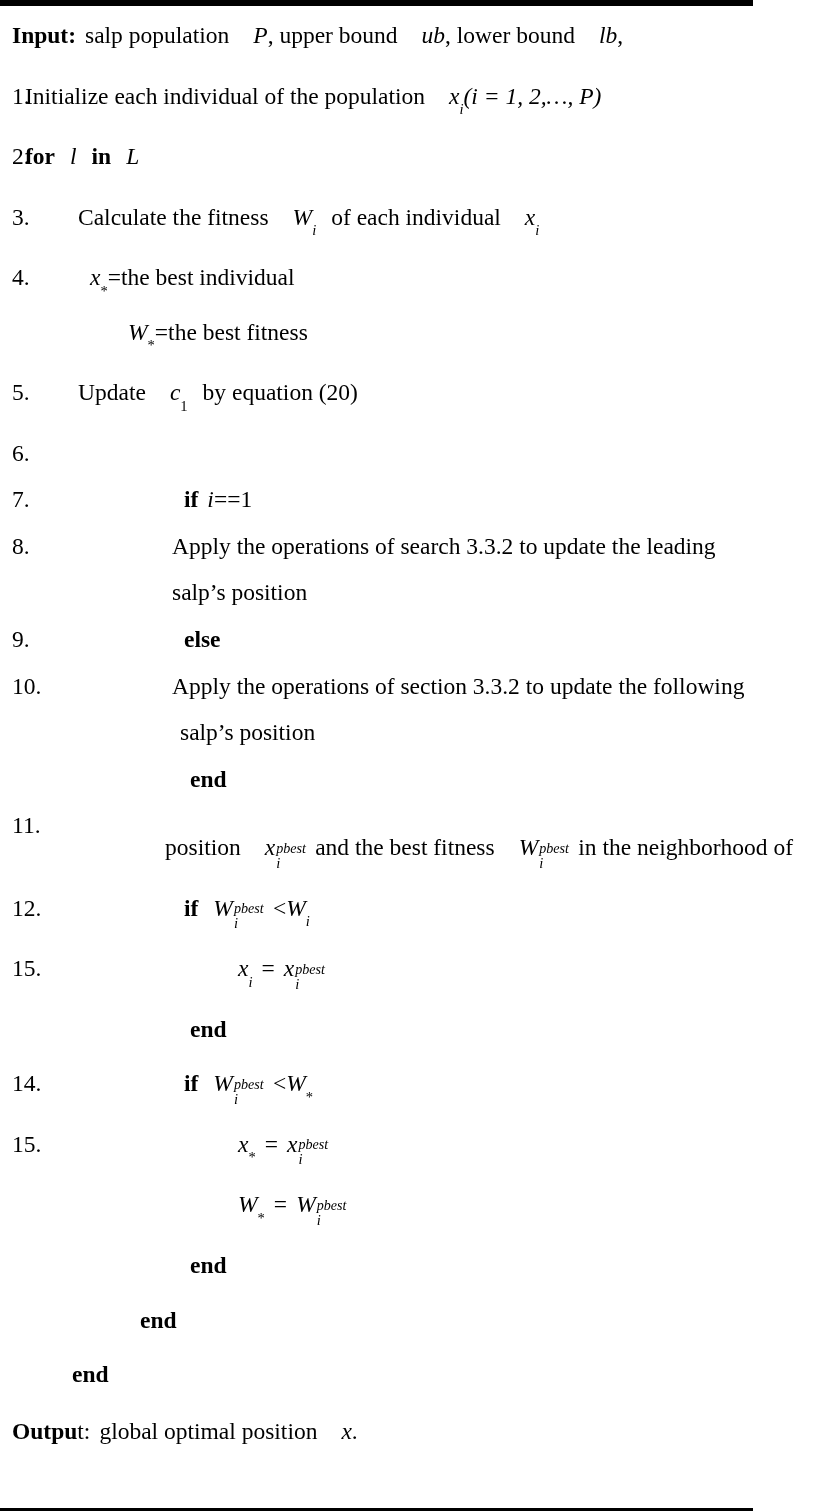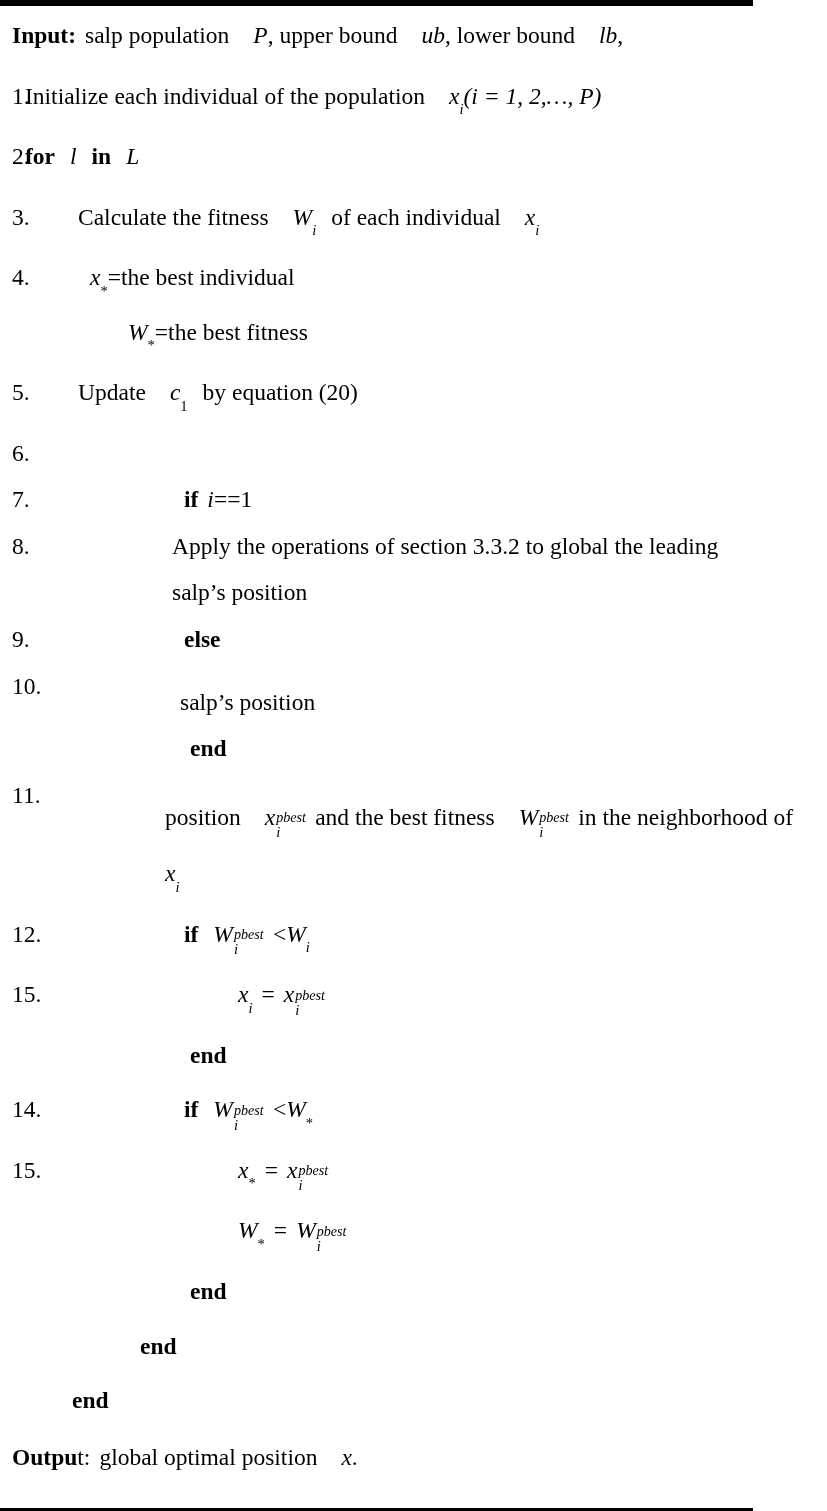--- a/index.html
+++ b/index.html
@@ -155,47 +155,47 @@
   </div>
 
   <div class="line gap-sm">
     <div class="num">7.</div>
     <div class="body-txt i5"><span class="kw">if</span><span class="nbsp-s"></span><span class="mi">i</span><span>==</span><span>1</span></div>
   </div>
 
   <div class="line gap-sm">
     <div class="num">8.</div>
     <div class="body-txt" style="margin-left:94px;">
-      <div class="just">Apply the operations of section 3.3.2 to global the leading</div>
+      <div class="just">Apply the operations of search 3.3.2 to update the leading</div>
       <div style="margin-top:16px;">salp’s position</div>
     </div>
   </div>
 
   <div class="line gap-sm">
     <div class="num">9.</div>
     <div class="body-txt i5"><span class="kw">else</span></div>
   </div>
 
   <div class="line gap-sm">
     <div class="num">10.</div>
     <div class="body-txt" style="margin-left:94px;">
+      <div class="just">Apply the operations of section 3.3.2 to update the following</div>
       <div style="margin-top:16px; margin-left:8px;">salp’s position</div>
     </div>
   </div>
 
   <div class="line gap-sm">
     <div class="num"></div>
     <div class="body-txt" style="margin-left:112px;"><span class="kw">end</span></div>
   </div>
 
   <div class="line gap-sm">
     <div class="num">11.</div>
     <div class="body-txt" style="margin-left:98px;">
       <div class="just" style="margin-top:22px; margin-left:-11px;"><span>position</span><span class="nbsp-l"></span><span class="mi">x</span><span class="subsup"><span class="s-up">pbest</span><span class="s-dn">i</span></span><span class="sp-pb"></span><span>and the best fitness</span><span class="nbsp-l"></span><span class="mi">W</span><span class="subsup"><span class="s-up">pbest</span><span class="s-dn">i</span></span><span class="sp-pb"></span><span>in the neighborhood of</span></div>
-      <div style="margin-top:26px; margin-left:-11px;"><span class="mi">x</span><sub class="sub-i">i</sub></div>
     </div>
   </div>
 
   <div class="line gap-lg">
     <div class="num">12.</div>
     <div class="body-txt" style="margin-left:106px;"><span class="kw">if</span><span class="nbsp-m"></span><span class="mi">W</span><span class="subsup"><span class="s-up">pbest</span><span class="s-dn">i</span></span><span class="sp-pb"></span><span>&lt;</span><span class="mi">W</span><sub class="sub-i">i</sub></div>
   </div>
 
   <div class="line gap-lg">
     <div class="num">15.</div>

